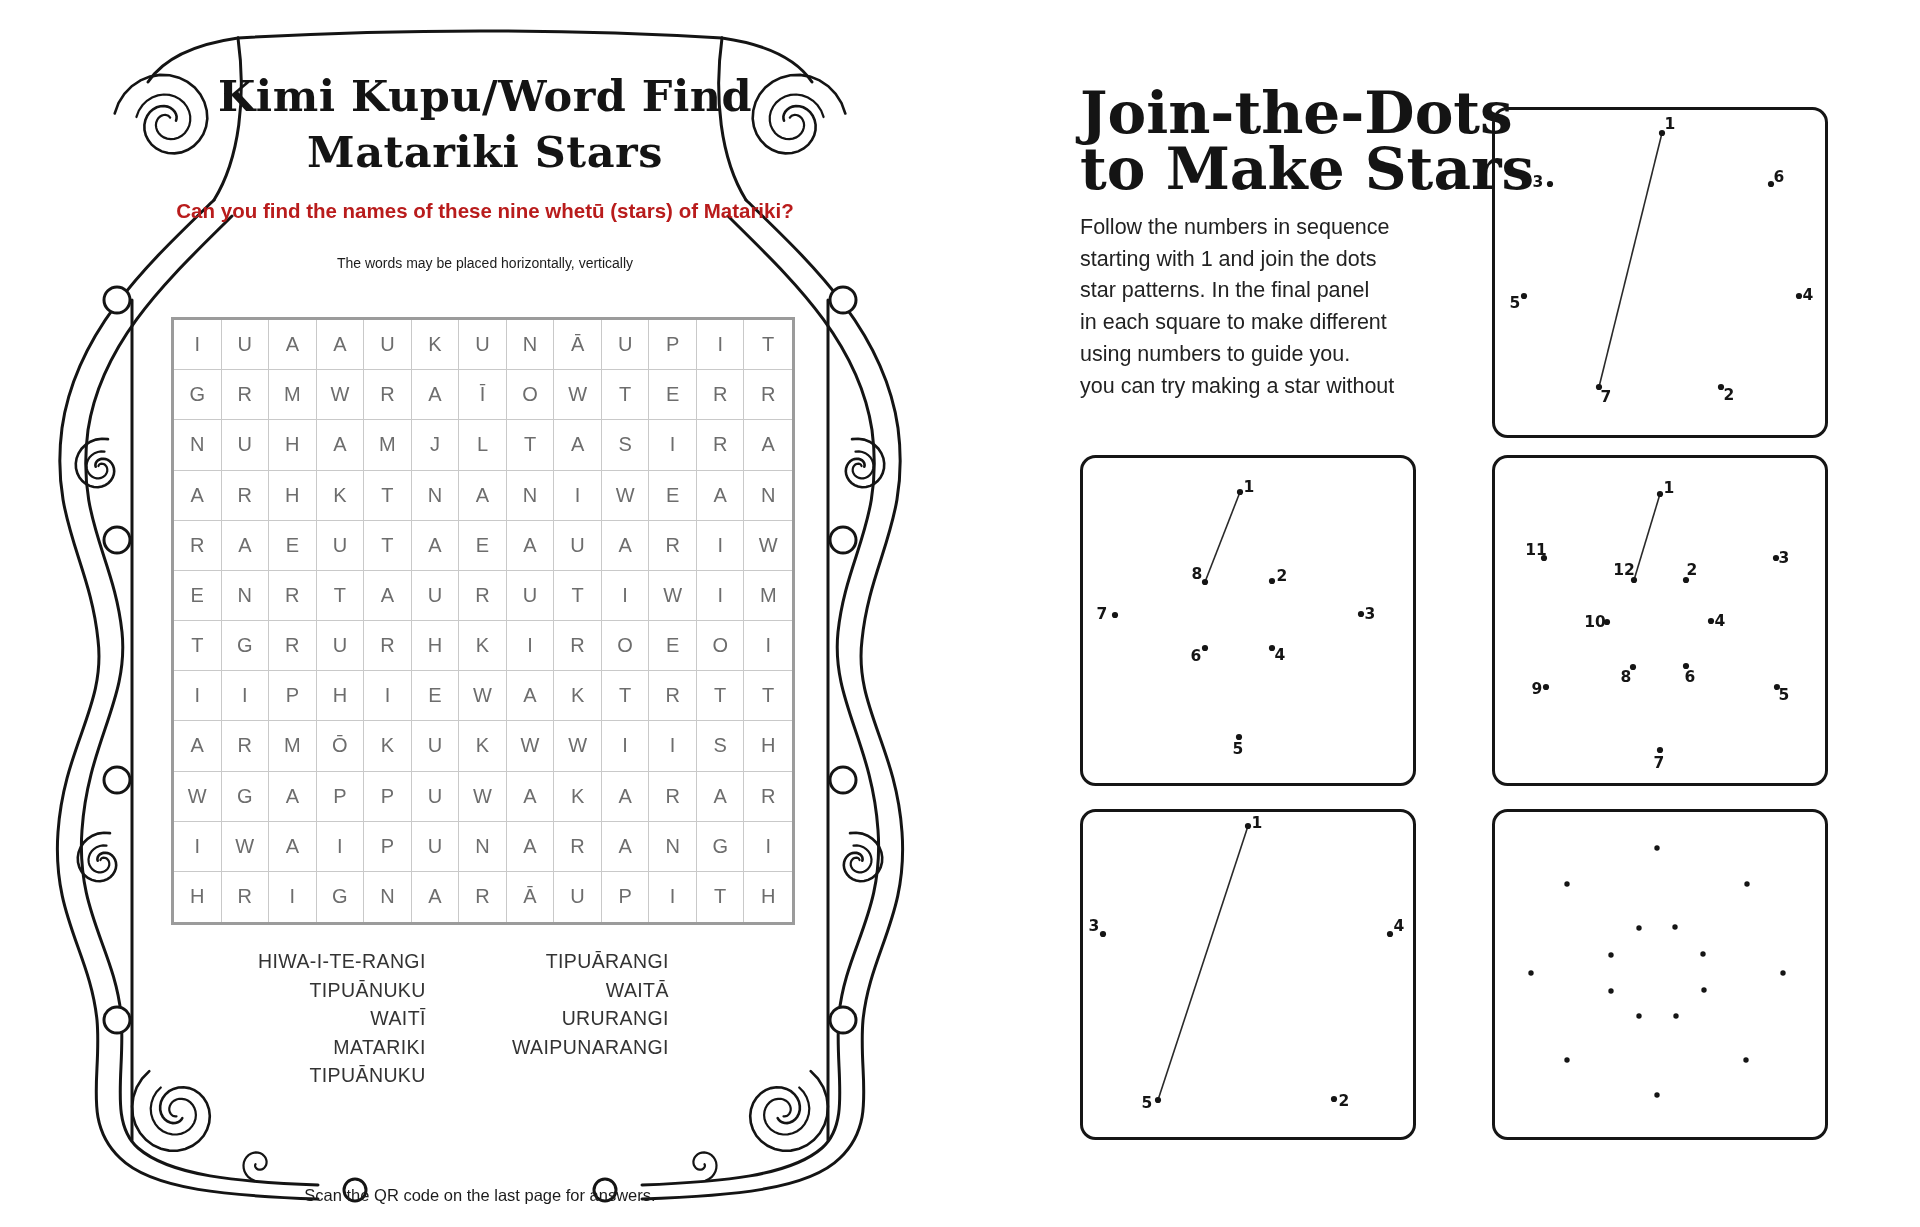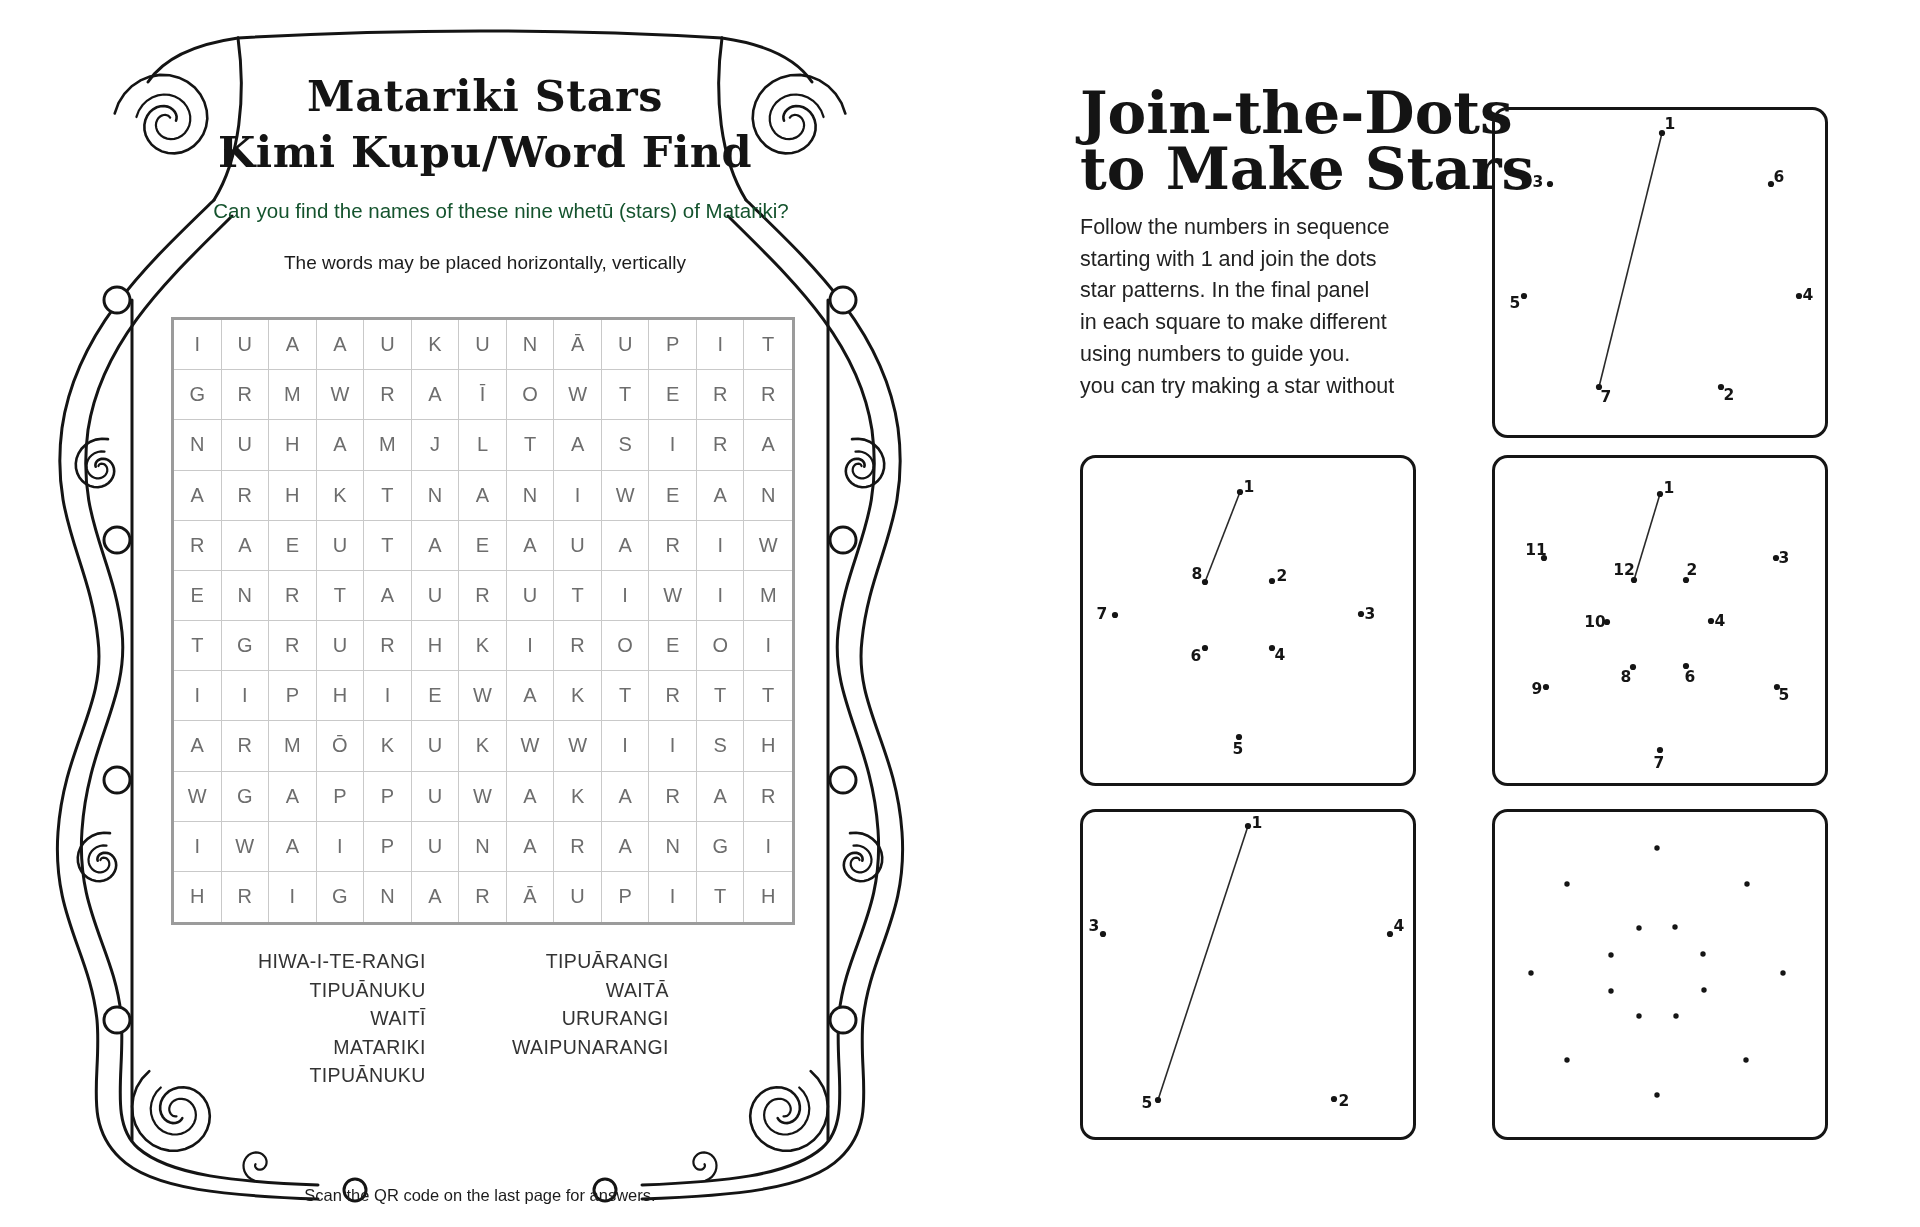--- a/index.html
+++ b/index.html
@@ -2,24 +2,24 @@
 <html><head>
 <meta charset="utf-8">
 <style>
   html,body{margin:0;padding:0;}
   body{width:1920px;height:1227px;background:#ffffff;position:relative;overflow:hidden;
        font-family:"Liberation Sans",sans-serif;color:#141414;}
   
   #koru-frame{position:absolute;left:0;top:0;}
   .wf-title{position:absolute;left:135px;top:68px;width:700px;text-align:center;
             font-family:"DejaVu Serif",serif;font-weight:700;font-size:43px;line-height:56px;letter-spacing:0.5px;}
-  .wf-subtitle{position:absolute;left:126px;top:199px;width:750px;text-align:center;
-               font-size:20.5px;color:#14532d;}
+  .wf-subtitle{position:absolute;left:110px;top:199px;width:750px;text-align:center;
+               font-size:20.5px;color:#b91c1c;font-weight:bold;}
   .wf-instructions{position:absolute;left:110px;top:247px;width:750px;text-align:center;
-                   font-size:19px;line-height:32px;color:#1c1c1c;}
+                   font-size:14px;line-height:32px;color:#1c1c1c;}
   #word-grid{position:absolute;left:171px;top:317px;width:618px;height:602px;
              display:grid;grid-template-columns:repeat(13,1fr);grid-template-rows:repeat(12,1fr);
              border:3px solid #9b9b9b;background:#fff;}
   .cell{display:flex;align-items:center;justify-content:center;font-size:20px;color:#6d6d6d;
         border-right:1px solid #c9c9c9;border-bottom:1px solid #c9c9c9;}
   .cell:nth-child(13n){border-right:none;}
   .cell:nth-child(n+144){border-bottom:none;}
   .word-list{position:absolute;font-size:19.5px;color:#333;line-height:28.6px;letter-spacing:0.4px;text-align:right;}
   #word-list-col1{left:258px;top:947px;}
   #word-list-col2{left:512px;top:947px;}
@@ -60,22 +60,22 @@
       <circle cx="117" cy="300" r="13" fill="#fff"></circle>
       <circle cx="117" cy="540" r="13" fill="#fff"></circle>
       <circle cx="117" cy="780" r="13" fill="#fff"></circle>
       <circle cx="117" cy="1020" r="13" fill="#fff"></circle>
       <circle cx="355" cy="1190" r="11" fill="#fff"></circle>
     </g>
   <use href="#frame-left" transform="translate(960,0) scale(-1,1)"></use>
 </svg>
 
 <div class="wf-title">
+  <div>Kimi Kupu/Word Find</div>
   <div>Matariki Stars</div>
-  <div>Kimi Kupu/Word Find</div>
 </div>
 
 <div class="wf-subtitle">Can you find the names of these nine whetū (stars) of Matariki?</div>
 
 <div class="wf-instructions">
   <div>The words may be placed horizontally, vertically</div>
 </div>
 
 <div id="word-grid">
     <div class="cell">I</div>

